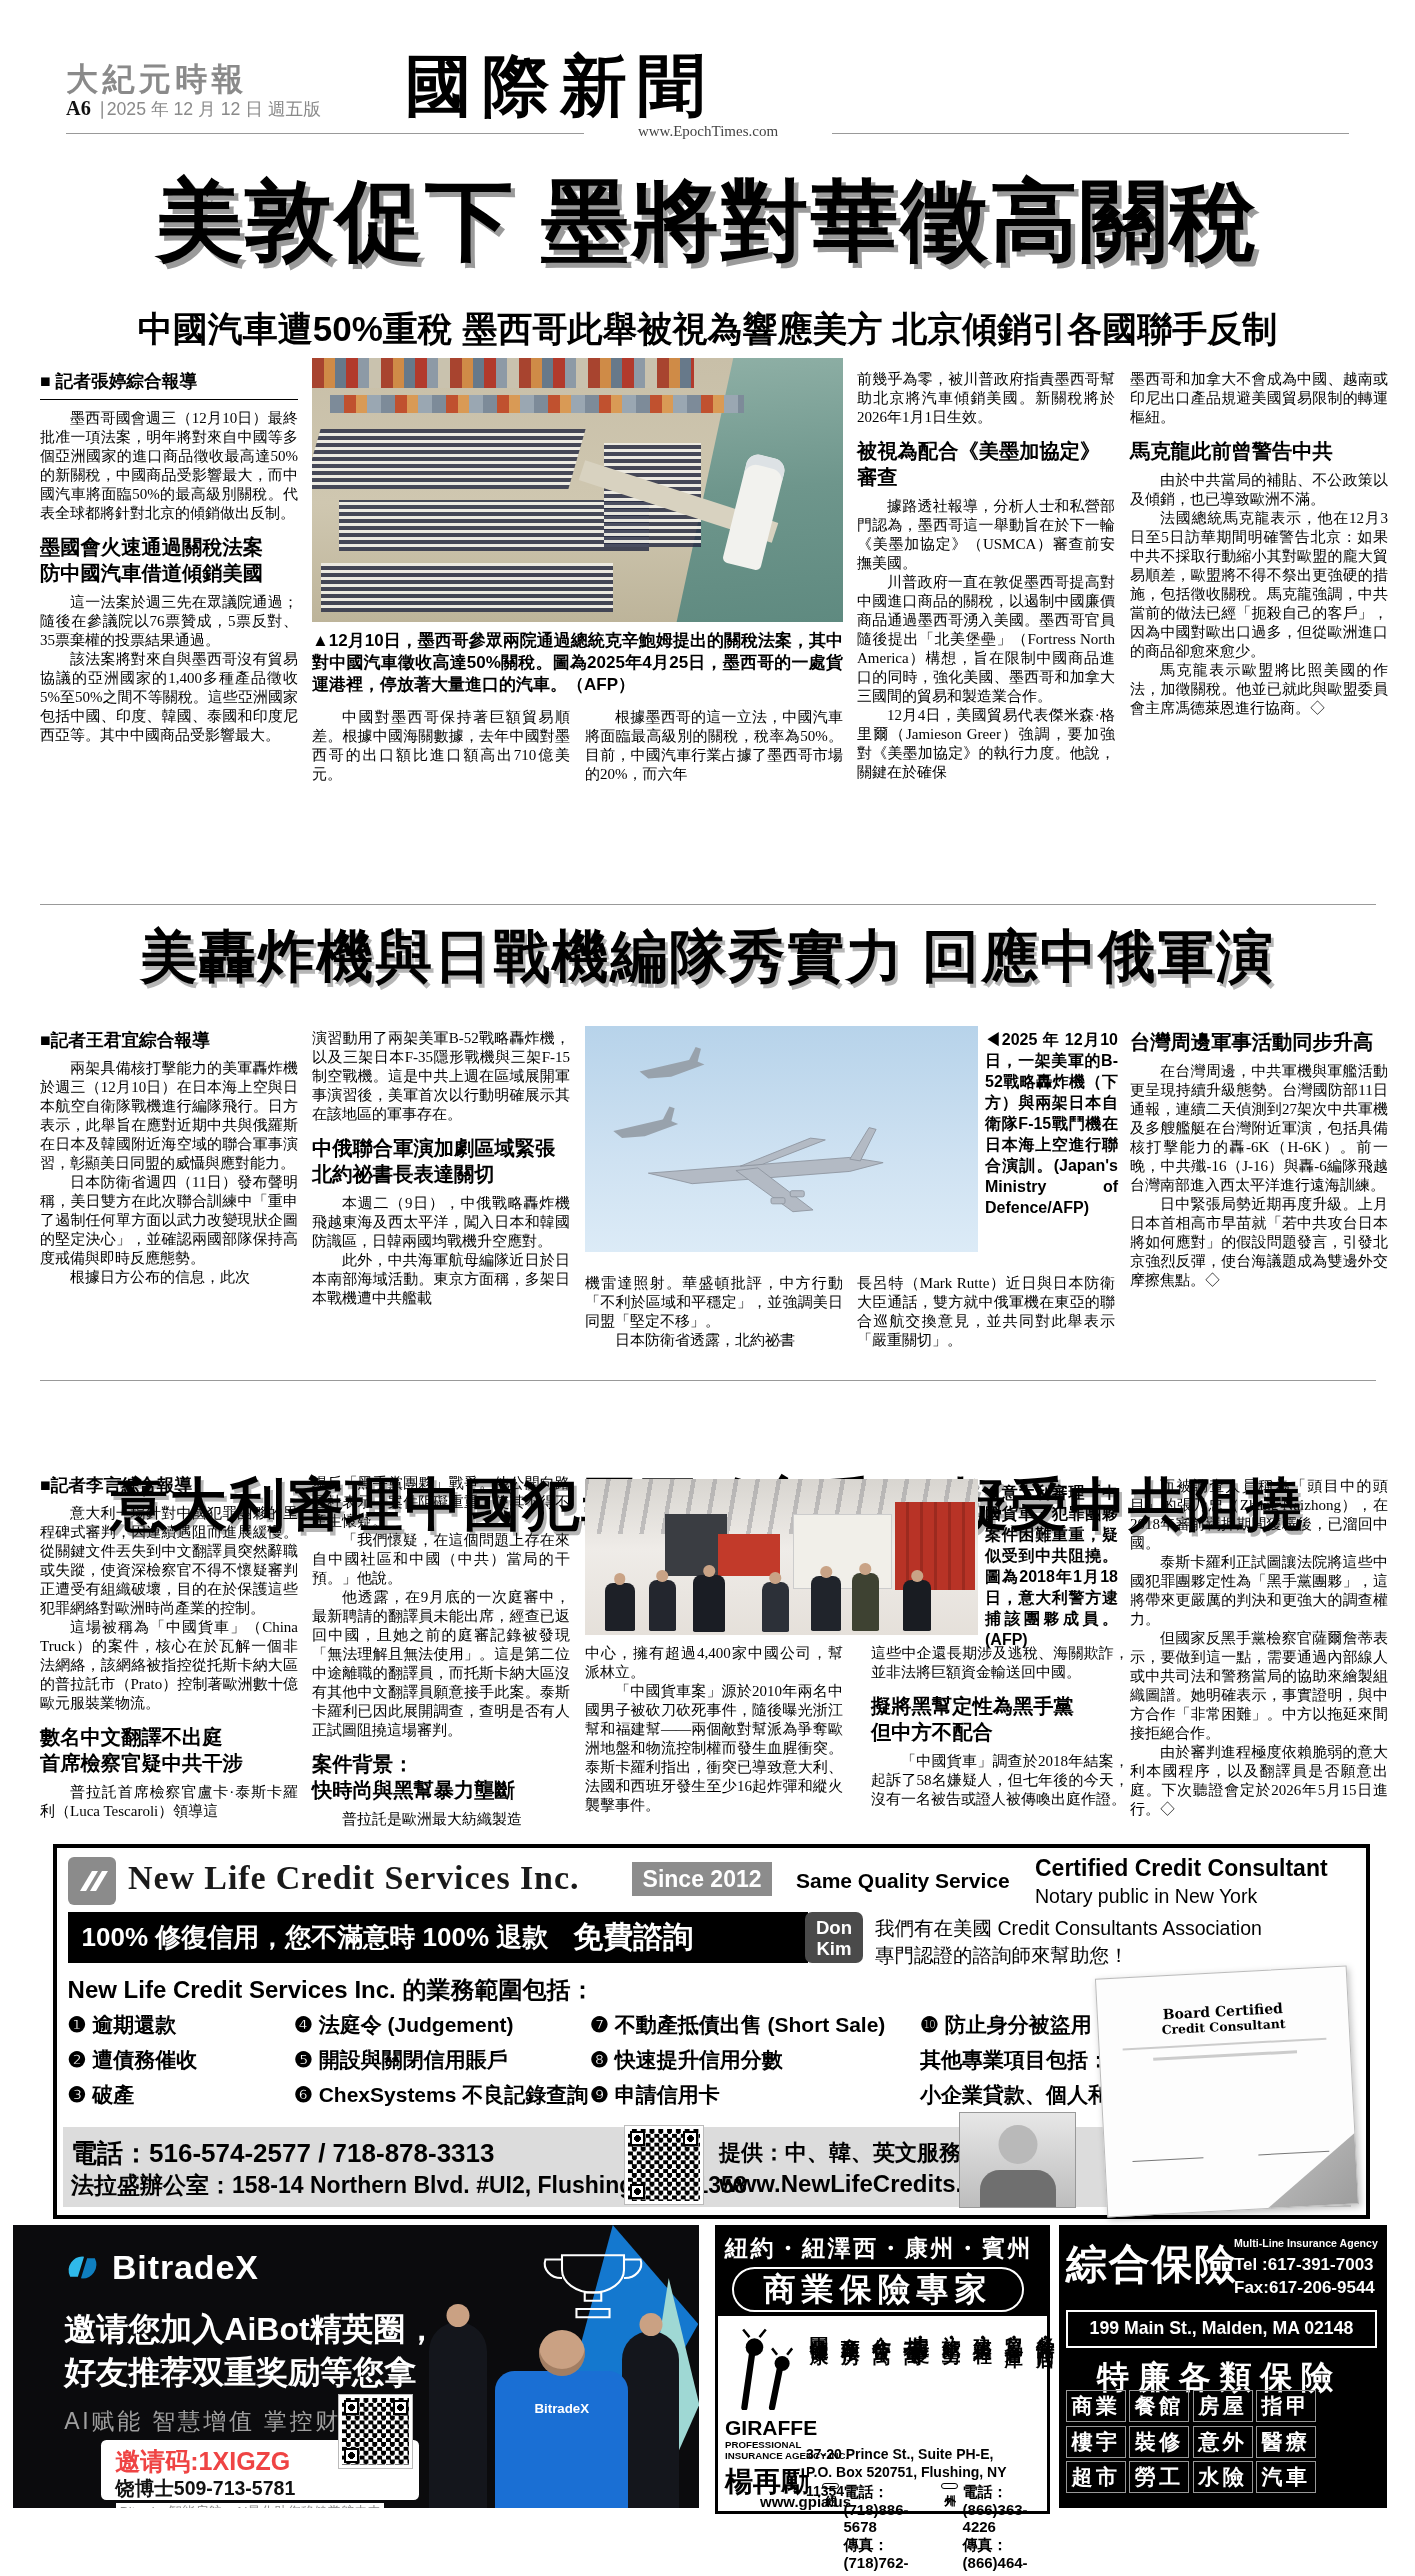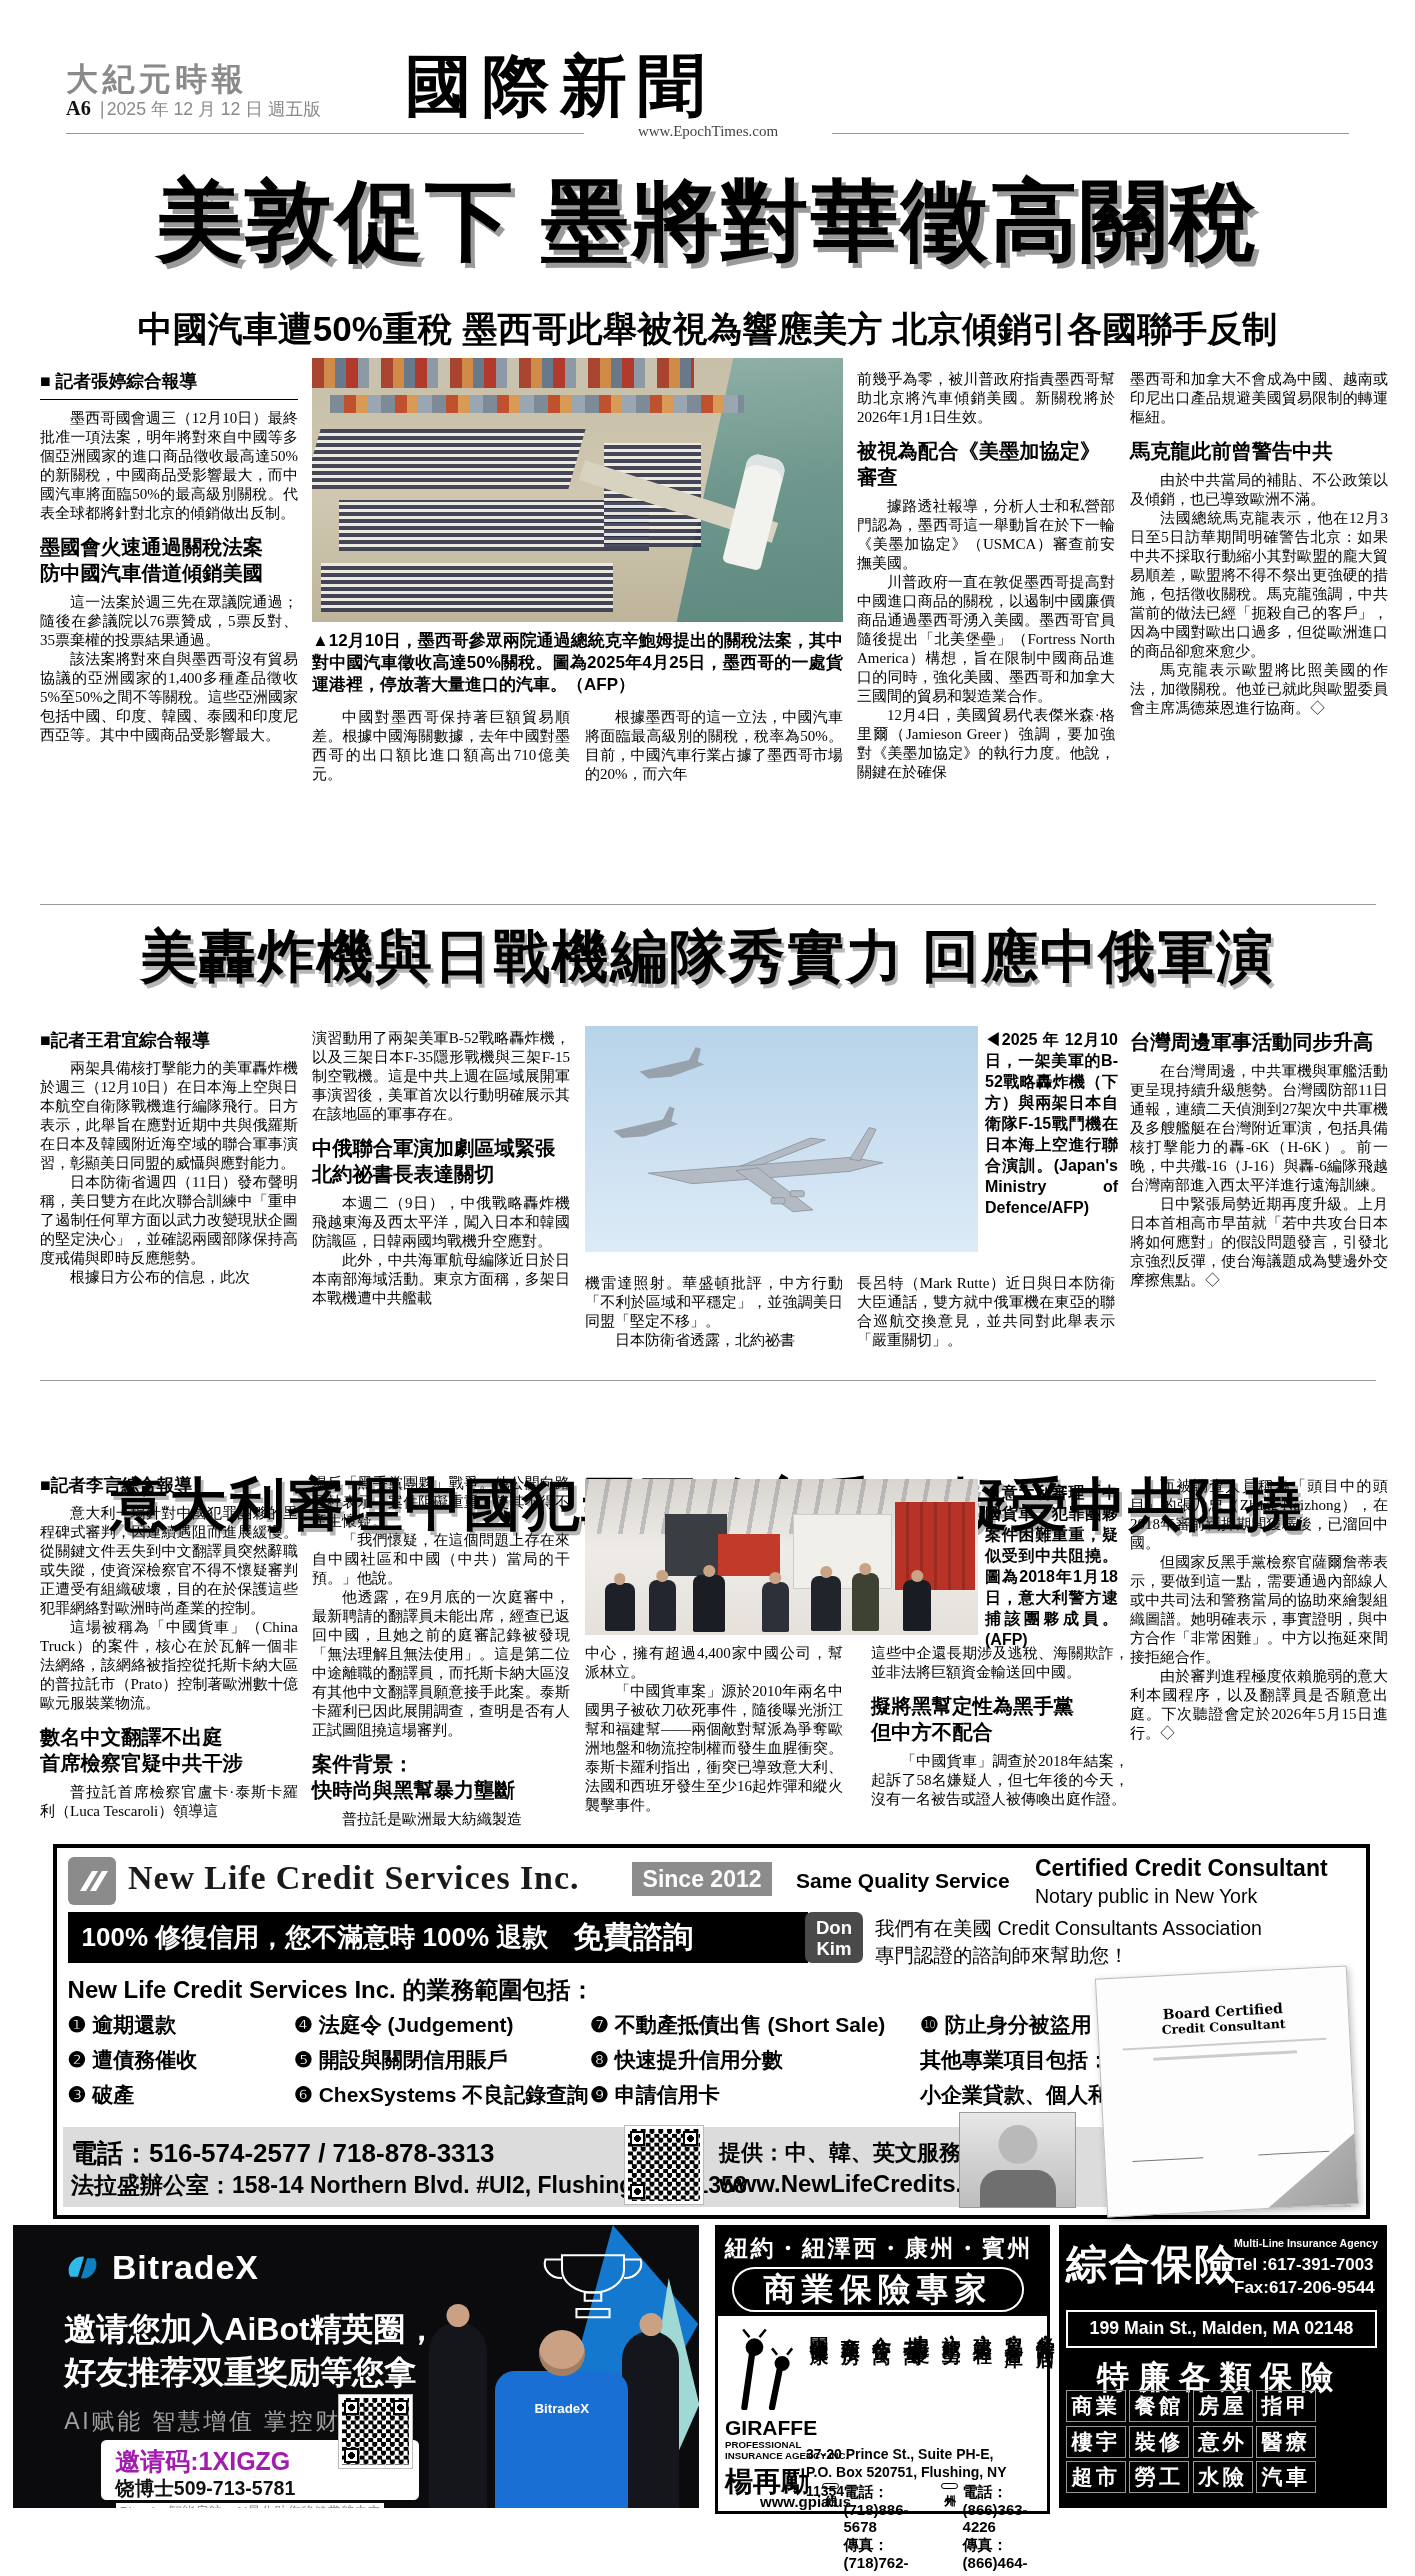--- a/index.html
+++ b/index.html
@@ -82,21 +82,21 @@
   .dkphoto::before{content:"";position:absolute;left:50%;top:12.4px;transform:translateX(-50%);
     width:39px;height:39px;border-radius:50%;background:#b9b9b9;}
   .dkphoto::after{content:"";position:absolute;left:50%;bottom:-5.3px;transform:translateX(-50%);
     width:76px;height:42px;border-radius:19.5px 19.5px 0 0;background:#6f6f6f;}
   
   .btx{background:#0b0b0d;overflow:hidden;}
   .btx-brand{font:bold 34px "Liberation Sans",sans-serif;color:#fff;letter-spacing:0.9px;}
   .btx-h{font:bold 32px/46px "Liberation Sans",sans-serif;color:#fff;}
   .btx-tag{font:23px "Liberation Sans",sans-serif;color:#9f9f9f;letter-spacing:2.7px;}
   .wbox{background:#fff;border-radius:5.3px;}
-  .inv{font:bold 25px "Liberation Sans",sans-serif;color:#a21caf;}
+  .inv{font:bold 25px "Liberation Sans",sans-serif;color:#ef4444;}
   .cont1{font:bold 19.5px "Liberation Sans",sans-serif;color:#111;}
   .slog{font:13.3px "Liberation Sans",sans-serif;color:#8a8a8a;}
   .sw1{position:absolute;background:#1478cf;clip-path:polygon(55% 0,100% 35%,45% 100%,15% 100%);}
   .sw2{position:absolute;background:#9fd8d4;clip-path:polygon(70% 0,100% 55%,55% 100%,35% 100%);}
   .sil{position:absolute;background:#14161c;border-radius:32px 32px 0 0;}
   .sil::before{content:"";position:absolute;left:50%;top:-17.7px;transform:translateX(-50%);
     width:23px;height:23px;border-radius:50%;background:#caa183;}
   .jersey{position:absolute;background:#1a6fd4;border-radius:19.5px 19.5px 0 0;}
   .jersey::before{content:"";position:absolute;left:50%;top:-41px;transform:translateX(-50%);
     width:46px;height:46px;border-radius:50%;background:#caa183;box-shadow:inset 0 -7px 0 rgba(90,60,40,.35);}
@@ -285,20 +285,21 @@
       <div class="bp">「中國貨車案」源於2010年兩名中國男子被砍刀砍死事件，隨後曝光浙江幫和福建幫——兩個敵對幫派為爭奪歐洲地盤和物流控制權而發生血腥衝突。泰斯卡羅利指出，衝突已導致意大利、法國和西班牙發生至少16起炸彈和縱火襲擊事件。</div>
     </div>
   <div class="abs" style="left:871px;top:1644px;width:258px" data-list="a3.col4|bp">
       <div class="bp cont">這些中企還長期涉及逃稅、海關欺詐，並非法將巨額資金輸送回中國。</div>
       <div class="csub">擬將黑幫定性為黑手黨
 但中方不配合</div>
       <div class="bp">「中國貨車」調查於2018年結案，起訴了58名嫌疑人，但七年後的今天，沒有一名被告或證人被傳喚出庭作證。</div>
     </div>
   <div class="abs" style="left:1130px;top:1477px;width:258px" data-list="a3.col5|bp">
       <div class="bp">而被調查人員稱為「頭目中的頭目」的張乃忠（Zhang Naizhong），在2018年審前羈押期間獲釋後，已溜回中國。</div>
+      <div class="bp">泰斯卡羅利正試圖讓法院將這些中國犯罪團夥定性為「黑手黨團夥」，這將帶來更嚴厲的判決和更強大的調查權力。</div>
       <div class="bp">但國家反黑手黨檢察官薩爾詹蒂表示，要做到這一點，需要通過內部線人或中共司法和警務當局的協助來繪製組織圖譜。她明確表示，事實證明，與中方合作「非常困難」。中方以拖延來間接拒絕合作。</div>
       <div class="bp">由於審判進程極度依賴脆弱的意大利本國程序，以及翻譯員是否願意出庭。下次聽證會定於2026年5月15日進行。◇</div>
     </div>
 
   <div class="abs nlad" style="left:53px;top:1844px;width:1309px;height:367px">
     <svg class="abs" style="left:10.6px;top:8.8px" width="48" height="48" viewBox="0 0 24 24">
       <rect width="24" height="24" rx="3" fill="#8b8b8b"></rect>
       <path d="M6 17 L12 7 h3 L9 17z" fill="#fff"></path>
       <path d="M11 17 L17 7 h3 L14 17z" fill="#fff"></path>
     </svg>

